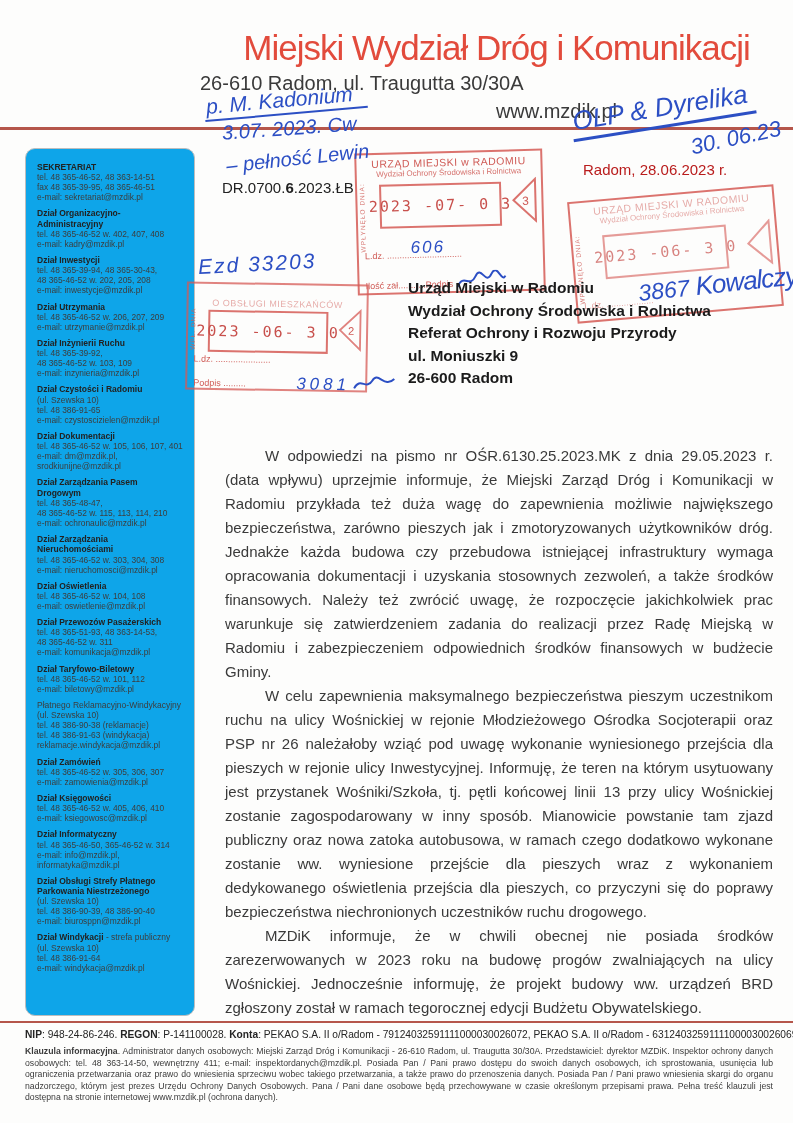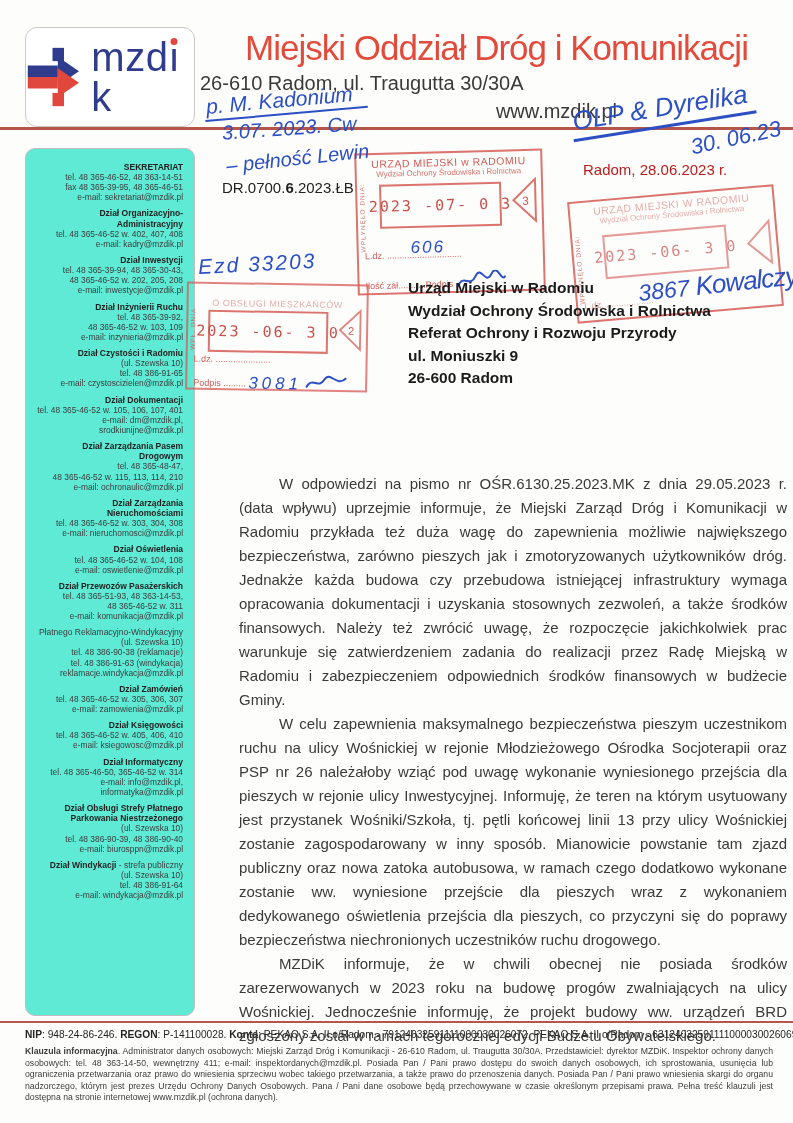--- a/index.html
+++ b/index.html
@@ -25,22 +25,22 @@
   .hw-name{left:204px;top:88px;font-size:21px;transform:rotate(-5deg);border-bottom:2px solid #2c4fc4;padding:0 14px 1px 2px;}
   .hw-d1{left:222px;top:117px;font-size:20px;transform:rotate(-4deg);}
   .hw-note{left:226px;top:147px;font-size:20px;transform:rotate(-6deg);}
   .hw-r1{left:570px;top:92px;font-size:26px;transform:rotate(-9deg);border-bottom:3px solid #2c4fc4;padding:0 6px 2px 2px;}
   .hw-r2{left:690px;top:125px;font-size:22px;transform:rotate(-12deg);}
   .hw-ezd{left:198px;top:252px;font-size:21px;transform:rotate(-3deg);letter-spacing:2px;}
   .hw-3867{left:638px;top:268px;font-size:23px;transform:rotate(-6deg);}
   .hw-sig{font-size:26px;letter-spacing:-1px;}
   
   .sidebar{position:absolute;left:25px;top:148px;width:170px;height:868px;border:1px solid #bdbdbd;
-           border-radius:10px;background:#5eead4;padding:13px 11px;box-sizing:border-box;
-           color:#3d3d3d;overflow:hidden;z-index:2;text-align:right;}
+           border-radius:10px;background:#0ea5e9;padding:13px 11px;box-sizing:border-box;
+           color:#3d3d3d;overflow:hidden;z-index:2;}
   .dept{margin-bottom:6px;}
   .dept-title{font-weight:bold;font-size:8.5px;line-height:10.2px;color:#222;}
   .dept-title .plain,.dept-title.plain{font-weight:normal;color:#3d3d3d;}
   .dept-line{font-size:8.4px;line-height:10.1px;}
   
   .ref-number{position:absolute;left:222px;top:179px;font-size:15px;color:#222;z-index:3;}
   .place-date{position:absolute;left:583px;top:161px;font-size:15px;color:#b91c1c;z-index:3;}
   .recipient{position:absolute;left:408px;top:277px;font-size:15.5px;font-weight:bold;
              line-height:22.5px;color:#1b1b1b;z-index:5;}
   
@@ -57,50 +57,35 @@
              display:flex;align-items:center;justify-content:center;font-size:15px;letter-spacing:2px;
              font-family:"DejaVu Sans Mono",monospace;color:#c8504c;white-space:nowrap;}
   .s-tri{position:absolute;right:4px;top:26px;}
   .s-row{position:absolute;left:6px;font-size:9px;white-space:nowrap;}
   .s-row .hw-inline{color:#2c4fc4;font-style:italic;font-size:17px;position:relative;top:2px;letter-spacing:2px;}
   .sig-svg{position:relative;top:4px;}
   .stamp-c .s-datebox{left:20px;top:26px;width:116px;height:38px;}
   .stamp-c .s-org{margin-top:14px;}
   .stamp-b .s-datebox{left:30px;top:34px;width:120px;height:40px;}
   
-  .letter-body{position:absolute;left:225px;top:472px;width:548px;z-index:1;margin-left:14px;}
+  .letter-body{position:absolute;left:225px;top:444px;width:548px;z-index:1;}
   .letter-body p{margin:0;text-indent:40px;text-align:justify;font-size:15px;line-height:24px;color:#3a3a3a;}
   
   .footer-rule{position:absolute;left:0;top:1021px;width:793px;height:2px;background:#b5564b;}
   .info-line{position:absolute;left:25px;top:1029px;width:748px;font-size:10.2px;color:#242424;white-space:nowrap;}
   .clause{position:absolute;left:25px;top:1046px;width:748px;font-size:8.7px;line-height:11.6px;
           text-align:justify;color:#3b3b3b;}
   .b{font-weight:bold;}
 </style>
 </head>
 <body>
 
 <div class="page">
 
-  <div class="logo-box">
-    <svg width="62" height="64" viewBox="0 0 66 68">
-      <g fill="#2f3c8e">
-        <rect x="2" y="21" width="34" height="13"></rect>
-        <polygon points="36,11 60,27.5 36,44"></polygon>
-        <rect x="30" y="1" width="13" height="15"></rect>
-      </g>
-      <g fill="#e0473d">
-        <rect x="2" y="34" width="34" height="13"></rect>
-        <polygon points="36,57 60,40.5 36,24"></polygon>
-        <rect x="30" y="52" width="13" height="15"></rect>
-      </g>
-    </svg>
-    <span class="logo-text">mzd<span class="iwrap">ı</span>k</span>
-  </div>
-  <div class="hdr-title">Miejski Oddział Dróg i Komunikacji</div>
+  <div class="hdr-title">Miejski Wydział Dróg i Komunikacji</div>
   <div class="hdr-addr">26-610 Radom, ul. Traugutta 30/30A</div>
   <div class="hdr-www">www.mzdik.pl</div>
   <div class="hdr-rule"></div>
 
   <div class="hw hw-name">p. M. Kadonium</div>
   <div class="hw hw-d1">3.07. 2023. Cw</div>
   <div class="hw hw-note">– pełność Lewin</div>
   <div class="hw hw-r1">OLP &amp; Dyrelika</div>
   <div class="hw hw-r2">30. 06.23</div>
   <div class="hw hw-ezd">Ezd 33203</div>
@@ -122,20 +107,25 @@
           <div class="dept-line">tel. 48 365-46-52 w. 402, 407, 408</div>
           <div class="dept-line">e-mail: kadry@mzdik.pl</div>
         </div>
         <div class="dept">
           <div class="dept-title">Dział Inwestycji</div>
           <div class="dept-line">tel. 48 365-39-94, 48 365-30-43,</div>
           <div class="dept-line">48 365-46-52 w. 202, 205, 208</div>
           <div class="dept-line">e-mail: inwestycje@mzdik.pl</div>
         </div>
         <div class="dept">
+          <div class="dept-title">Dział Utrzymania</div>
+          <div class="dept-line">tel. 48 365-46-52 w. 206, 207, 209</div>
+          <div class="dept-line">e-mail: utrzymanie@mzdik.pl</div>
+        </div>
+        <div class="dept">
           <div class="dept-title">Dział Inżynierii Ruchu</div>
           <div class="dept-line">tel. 48 365-39-92,</div>
           <div class="dept-line">48 365-46-52 w. 103, 109</div>
           <div class="dept-line">e-mail: inzynieria@mzdik.pl</div>
         </div>
         <div class="dept">
           <div class="dept-title">Dział Czystości i Radomiu</div>
           <div class="dept-line">(ul. Szewska 10)</div>
           <div class="dept-line">tel. 48 386-91-65</div>
           <div class="dept-line">e-mail: czystoscizielen@mzdik.pl</div>
@@ -160,20 +150,25 @@
         <div class="dept">
           <div class="dept-title">Dział Oświetlenia</div>
           <div class="dept-line">tel. 48 365-46-52 w. 104, 108</div>
           <div class="dept-line">e-mail: oswietlenie@mzdik.pl</div>
         </div>
         <div class="dept">
           <div class="dept-title">Dział Przewozów Pasażerskich</div>
           <div class="dept-line">tel. 48 365-51-93, 48 363-14-53,</div>
           <div class="dept-line">48 365-46-52 w. 311</div>
           <div class="dept-line">e-mail: komunikacja@mzdik.pl</div>
+        </div>
+        <div class="dept">
+          <div class="dept-title">Dział Taryfowo-Biletowy</div>
+          <div class="dept-line">tel. 48 365-46-52 w. 101, 112</div>
+          <div class="dept-line">e-mail: biletowy@mzdik.pl</div>
         </div>
         <div class="dept">
           <div class="dept-title plain">Płatnego Reklamacyjno-Windykacyjny</div>
           <div class="dept-line">(ul. Szewska 10)</div>
           <div class="dept-line">tel. 48 386-90-38 (reklamacje)</div>
           <div class="dept-line">tel. 48 386-91-63 (windykacja)</div>
           <div class="dept-line">reklamacje.windykacja@mzdik.pl</div>
         </div>
         <div class="dept">
           <div class="dept-title">Dział Zamówień</div>
@@ -258,21 +253,21 @@
     <div class="s-datebox">2023 -06- 3 0</div>
     <svg class="s-tri" style="top:22px;" width="24" height="44" viewBox="0 0 26 46">
       <polygon points="24,2 24,44 2,23" fill="none" stroke="rgba(213,90,85,.75)" stroke-width="2"></polygon>
       <text x="14" y="28" font-size="12" fill="#cf5a55" text-anchor="middle">2</text>
     </svg>
     <div class="s-row" style="top:70px;">
       <span>L.dz. ......................</span>
     </div>
     <div class="s-row" style="top:84px;">
       <span>Podpis .........</span>
-      <span class="hw-inline" style="letter-spacing:4px;">3081</span>
+      <span class="hw-inline" style="letter-spacing:4px;margin-left:48px;">3081</span>
       <svg class="sig-svg" width="44" height="18" viewBox="0 0 44 18">
         <path d="M2 14 C8 2 14 16 20 6 S32 14 42 4" fill="none" stroke="#2c4fc4" stroke-width="2"></path>
       </svg>
     </div>
   </div>
 
   <div class="recipient">
       <div>Urząd Miejski w Radomiu</div>
       <div>Wydział Ochrony Środowiska i Rolnictwa</div>
       <div>Referat Ochrony i Rozwoju Przyrody</div>

